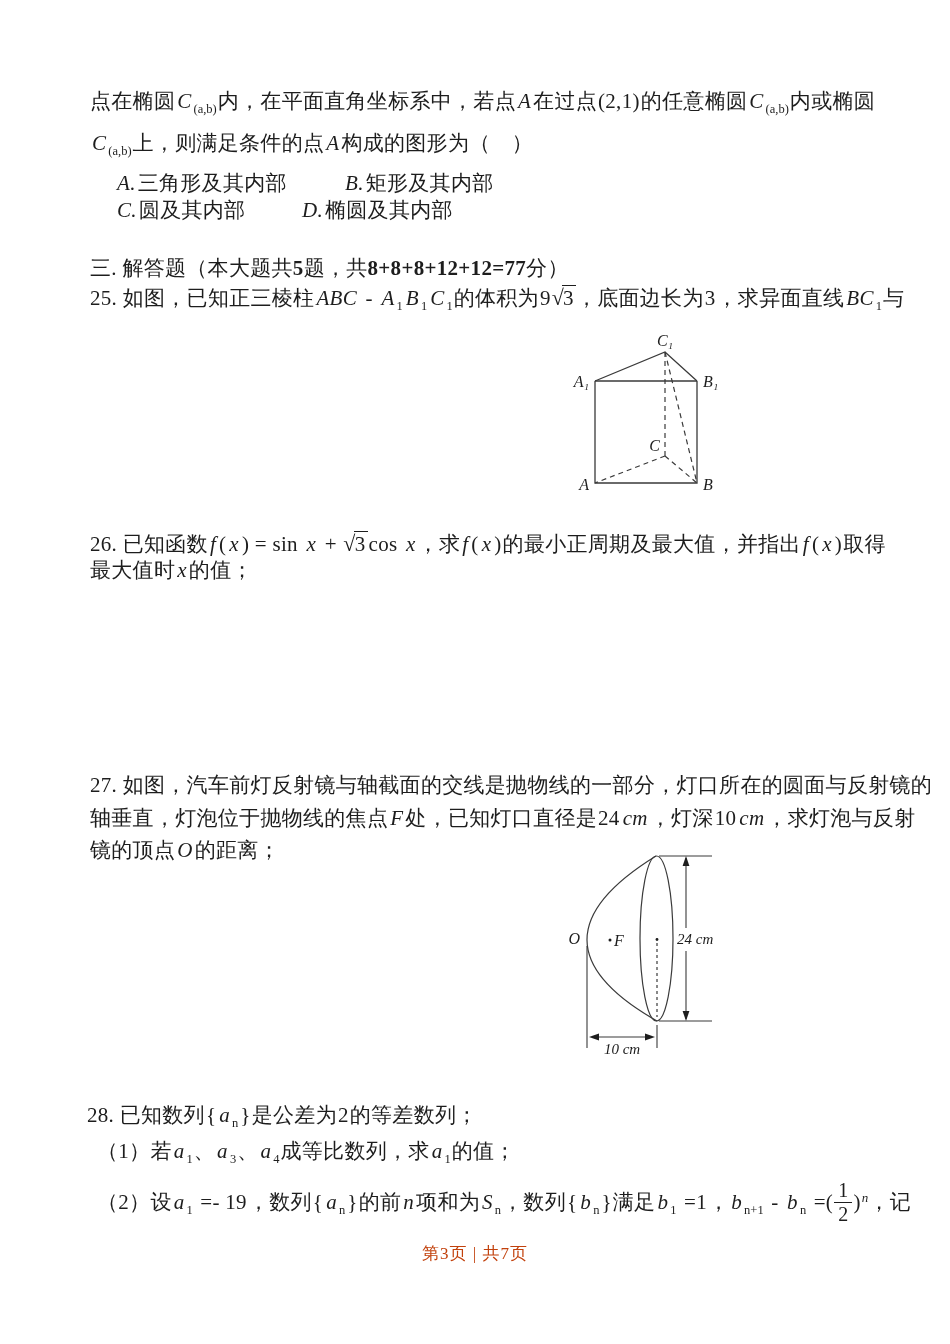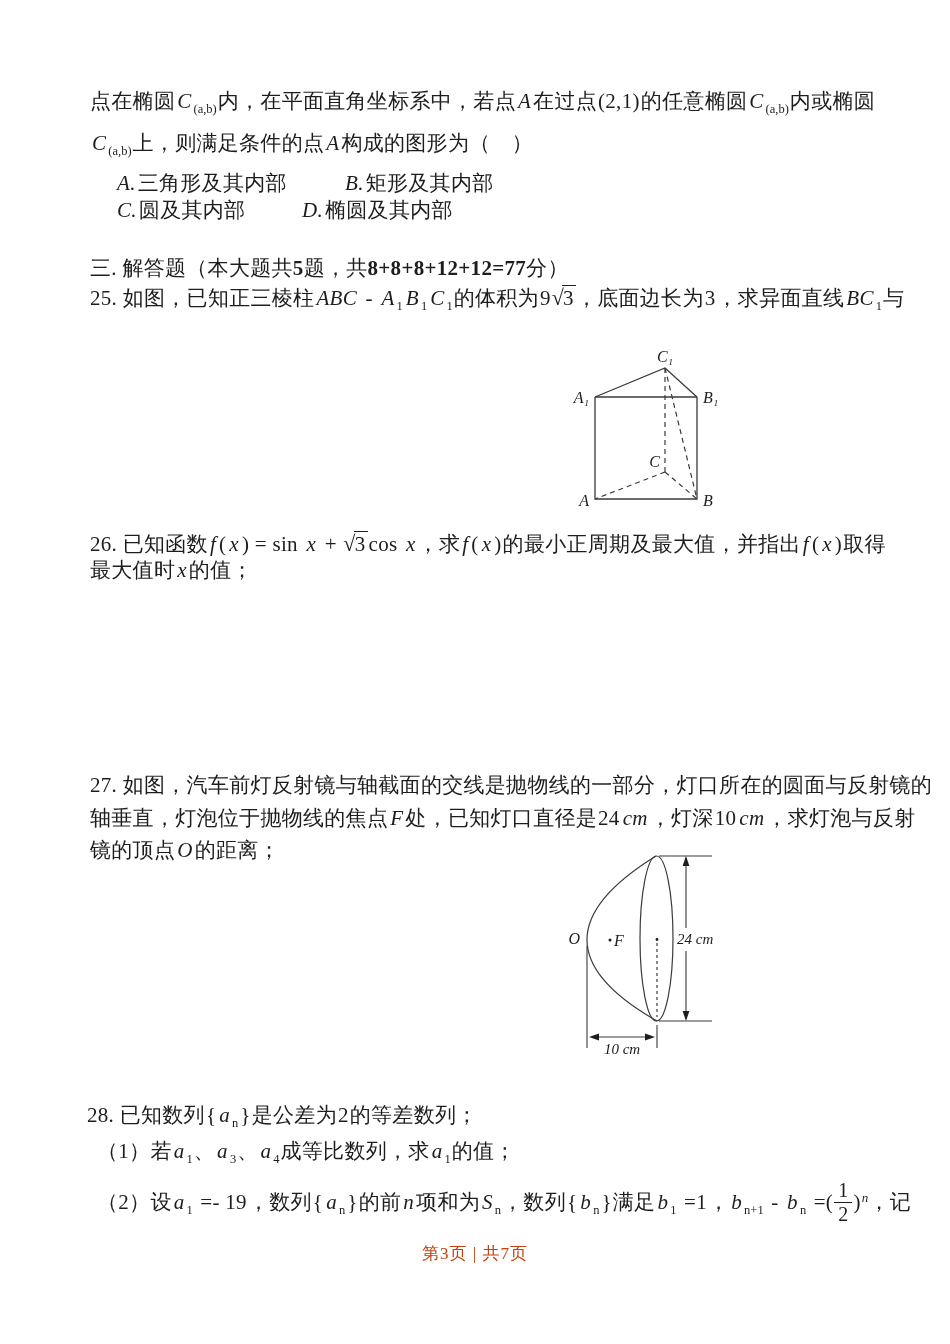--- a/index.html
+++ b/index.html
@@ -35,21 +35,21 @@
   <div class="line" style="top:128px;left:90px;"><span class="seg seg-m">C</span><sub class="seg-sub">(a,b)</sub><span class="seg seg-c">上，则满足条件的点</span><span class="seg seg-m">A</span><span class="seg seg-c">构成的图形为（　）</span></div>
   <div class="line" style="top:168px;left:115px;"><span class="seg seg-m">A.</span><span class="seg seg-c">三角形及其内部</span></div>
   <div class="line" style="top:168px;left:312px;margin-left:31px;"><span class="seg seg-m">B.</span><span class="seg seg-c">矩形及其内部</span></div>
   <div class="line" style="top:195px;left:115px;"><span class="seg seg-m">C.</span><span class="seg seg-c">圆及其内部</span></div>
   <div class="line" style="top:195px;left:300px;"><span class="seg seg-m">D.</span><span class="seg seg-c">椭圆及其内部</span></div>
 
   <div class="line" style="top:253px;left:90px;"><span class="seg seg-c">三. 解答题（本大题共</span><span class="seg seg-b">5</span><span class="seg seg-c">题，共</span><span class="seg seg-b">8+8+8+12+12=77</span><span class="seg seg-c">分）</span></div>
 
   <div class="line" style="top:283px;left:90px;"><span class="seg seg-c">25. 如图，已知正三棱柱</span><span class="seg seg-m">ABC</span><span class="seg seg-n"> - </span><span class="seg seg-m">A</span><sub class="seg-sub">1</sub><span class="seg seg-m">B</span><sub class="seg-sub">1</sub><span class="seg seg-m">C</span><sub class="seg-sub">1</sub><span class="seg seg-c">的体积为</span><span class="seg seg-n">9</span><span class="sqrt"><span class="rsign">√</span><span class="rad">3</span></span><span class="seg seg-c">，底面边长为</span><span class="seg seg-n">3</span><span class="seg seg-c">，求异面直线</span><span class="seg seg-m">BC</span><sub class="seg-sub">1</sub><span class="seg seg-c">与</span></div>
 
-  <div class="fig" style="top:348px;left:553px;">
+  <div class="fig" style="top:332px;left:553px;">
     <svg width="215" height="172" viewBox="0 0 215 172">
       <g stroke="#3a3a3a" stroke-width="1.3" fill="none">
         <path d="M42 49 L112 20 L144 49"></path>
         <path d="M42 49 L144 49"></path>
         <path d="M42 49 L42 151 L144 151 L144 49"></path>
       </g>
       <g stroke="#3a3a3a" stroke-width="1.2" fill="none" stroke-dasharray="5 4">
         <path d="M112 20 L112 124"></path>
         <path d="M112 124 L42 151"></path>
         <path d="M112 124 L144 151"></path>

